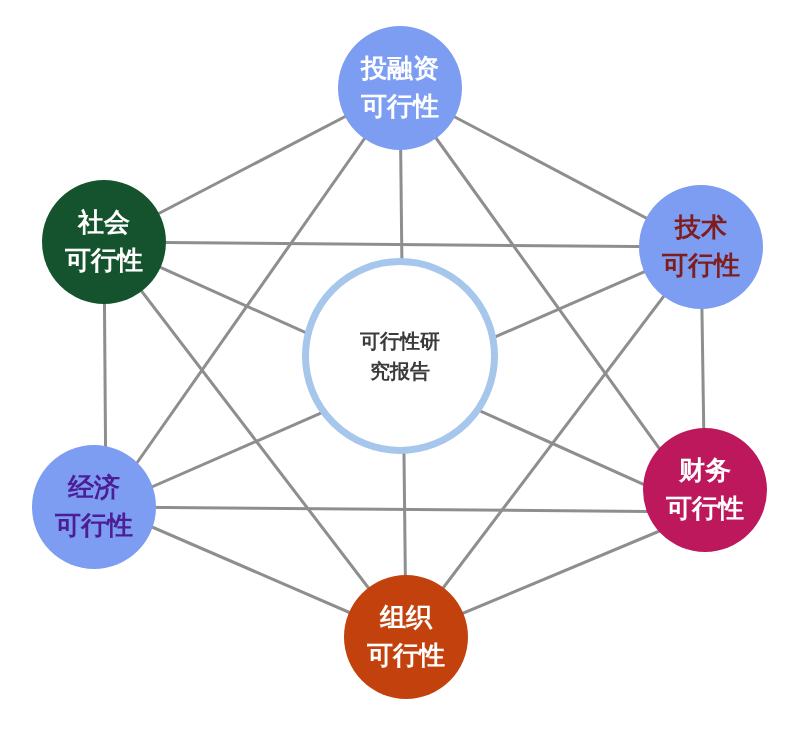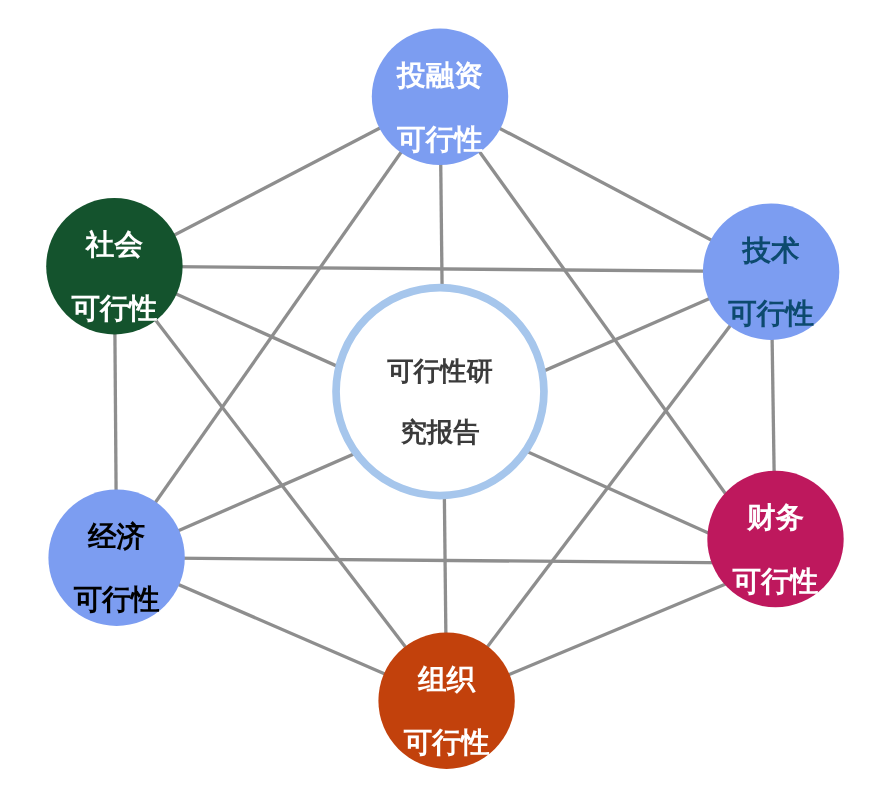--- a/index.html
+++ b/index.html
@@ -35,27 +35,26 @@
     font-weight: bold;
     z-index: 2;
   }
   .outer-node {
     color: #ffffff;
     font-size: 26px;
     line-height: 1.45;
   }
   .center-node {
     background: #ffffff;
-    font-size: 24px;
+    font-size: 20px;
     line-height: 1.5;
     z-index: 3;
   }
   .node-line {
     white-space: nowrap;
-    margin-top: 20px;
   }
 </style>
 </head>
 <body>
 
 <div id="stage">
   <svg id="edges" xmlns="http://www.w3.org/2000/svg">
       <line x1="400" y1="88" x2="104" y2="242" stroke="#8e8e8e" stroke-width="3"></line>
       <line x1="400" y1="88" x2="701" y2="247" stroke="#8e8e8e" stroke-width="3"></line>
       <line x1="400" y1="88" x2="106" y2="507" stroke="#8e8e8e" stroke-width="3"></line>
@@ -70,33 +69,33 @@
       <line x1="701" y1="247" x2="406" y2="637" stroke="#8e8e8e" stroke-width="3"></line>
       <line x1="106" y1="507" x2="705" y2="512" stroke="#8e8e8e" stroke-width="3"></line>
       <line x1="106" y1="507" x2="406" y2="637" stroke="#8e8e8e" stroke-width="3"></line>
       <line x1="705" y1="512" x2="406" y2="637" stroke="#8e8e8e" stroke-width="3"></line>
     </svg>
 
 <div class="node outer-node" title="投融资可行性" style="left: 338px; top: 26px; width: 124px; height: 124px; background: rgb(124, 157, 241); color: rgb(255, 255, 255);">
       <div class="node-line">投融资</div>
       <div class="node-line">可行性</div>
     </div>
-    <div class="node outer-node" title="技术可行性" style="left: 639px; top: 185px; width: 124px; height: 124px; background: rgb(124, 157, 241); color: #0c4a6e;">
+    <div class="node outer-node" title="技术可行性" style="left: 639px; top: 185px; width: 124px; height: 124px; background: rgb(124, 157, 241); color: #7f1d1d;">
       <div class="node-line">技术</div>
       <div class="node-line">可行性</div>
     </div>
     <div class="node outer-node" title="财务可行性" style="left: 643px; top: 428px; width: 124px; height: 124px; background: #be185d; color: rgb(255, 255, 255);">
       <div class="node-line">财务</div>
       <div class="node-line">可行性</div>
     </div>
     <div class="node outer-node" title="组织可行性" style="left: 344px; top: 575px; width: 124px; height: 124px; background: #c2410c; color: rgb(255, 255, 255);">
       <div class="node-line">组织</div>
       <div class="node-line">可行性</div>
     </div>
-    <div class="node outer-node" title="经济可行性" style="left: 44px; top: 445px; width: 124px; height: 124px; background: rgb(124, 157, 241); color: #000000;">
+    <div class="node outer-node" title="经济可行性" style="left: 32px; top: 445px; width: 124px; height: 124px; background: rgb(124, 157, 241); color: #4c1d95;">
       <div class="node-line">经济</div>
       <div class="node-line">可行性</div>
     </div>
     <div class="node outer-node" title="社会可行性" style="left: 42px; top: 180px; width: 124px; height: 124px; background: #14532d; color: rgb(255, 255, 255);">
       <div class="node-line">社会</div>
       <div class="node-line">可行性</div>
     </div>
     <div class="node center-node" title="可行性研究报告" style="left: 302px; top: 258px; width: 196px; height: 196px; border: 7px solid rgb(166, 198, 236); background: rgb(255, 255, 255); color: rgb(59, 59, 59);">
       <div class="node-line">可行性研</div>
       <div class="node-line">究报告</div>

